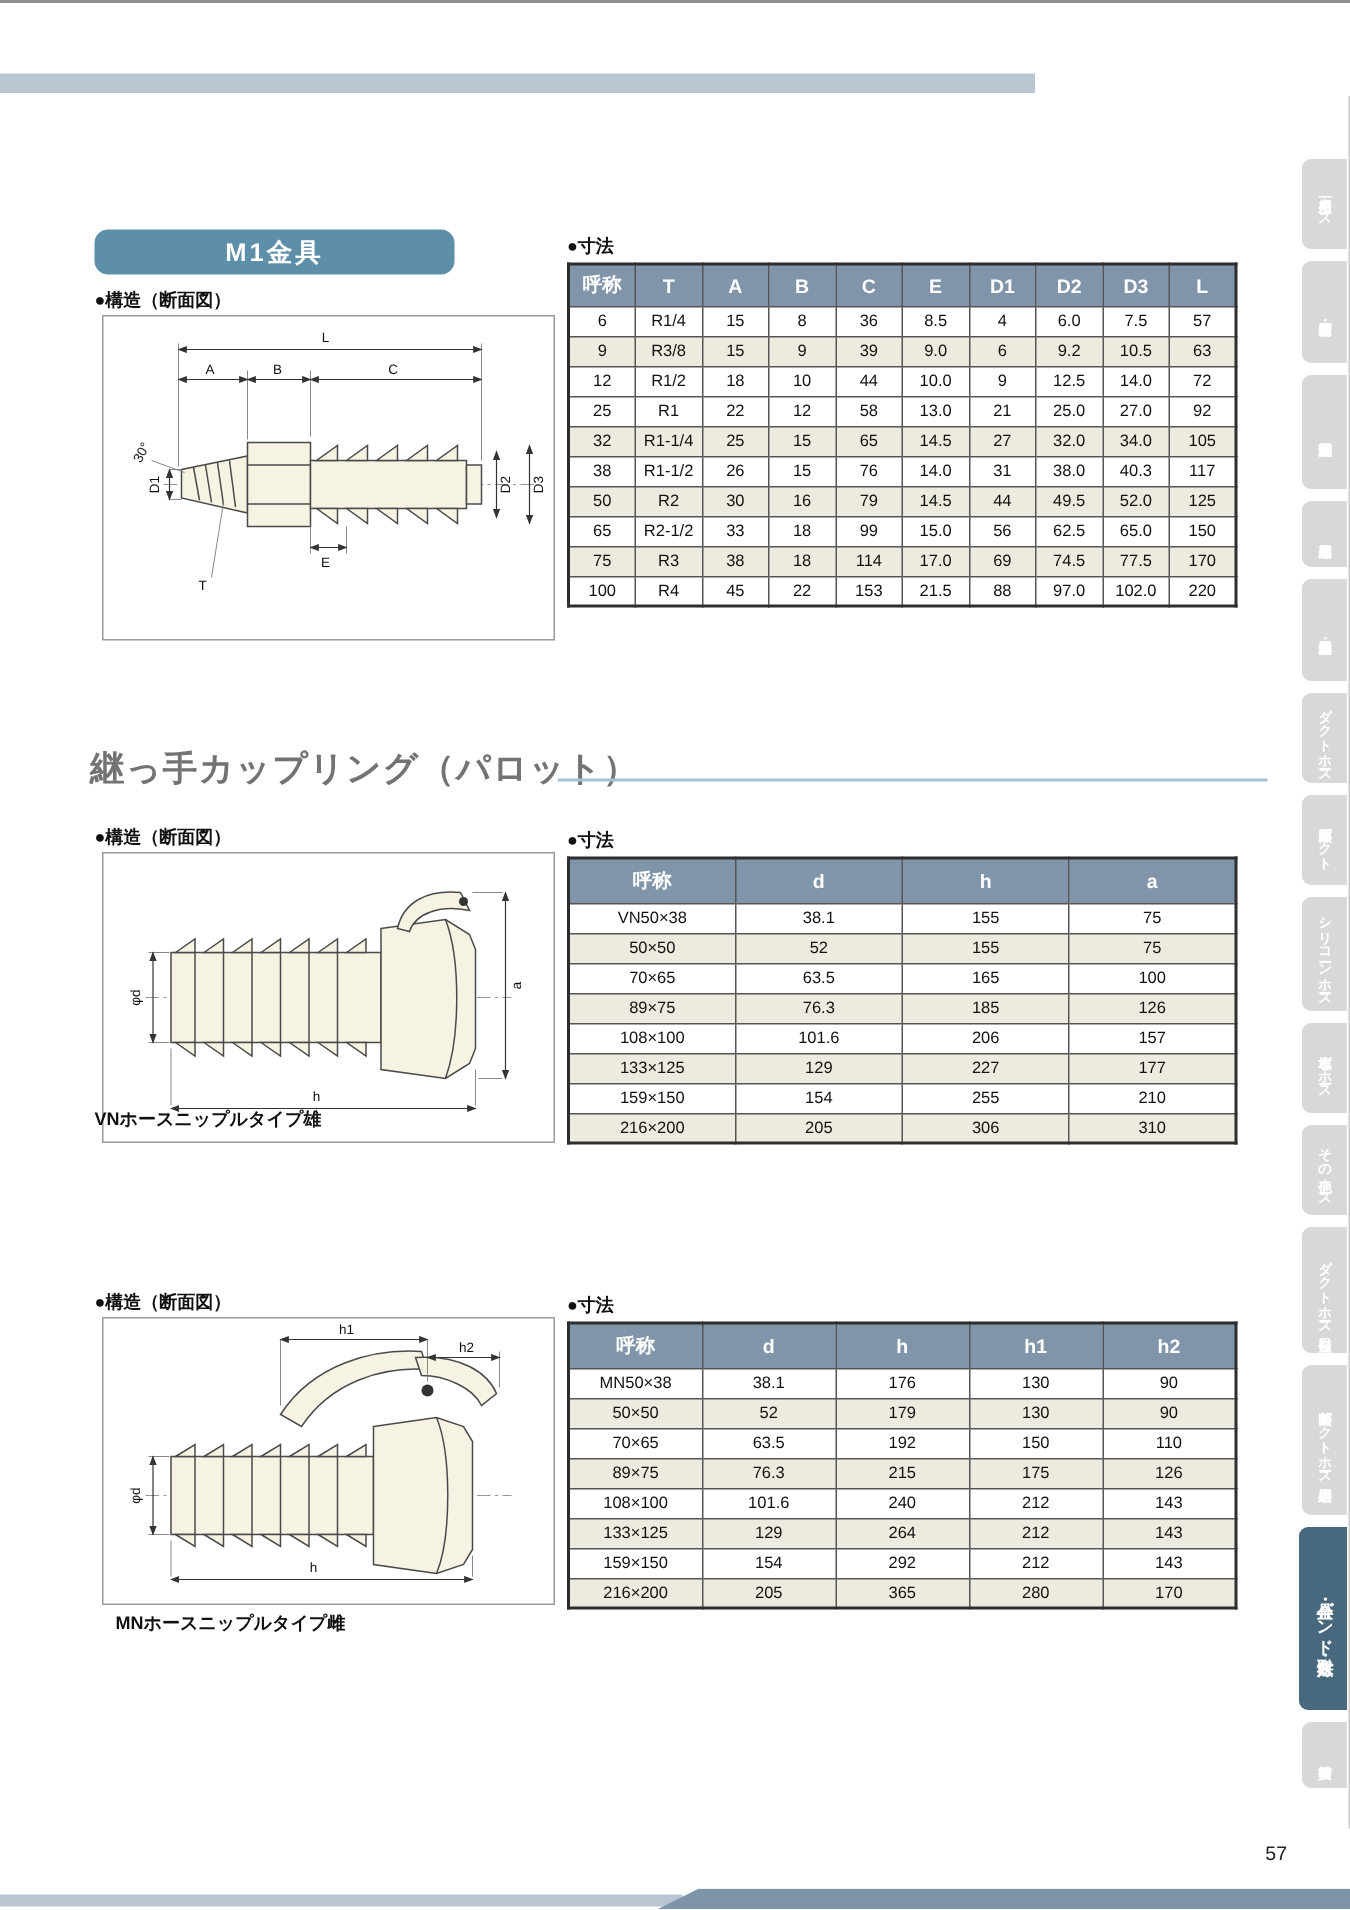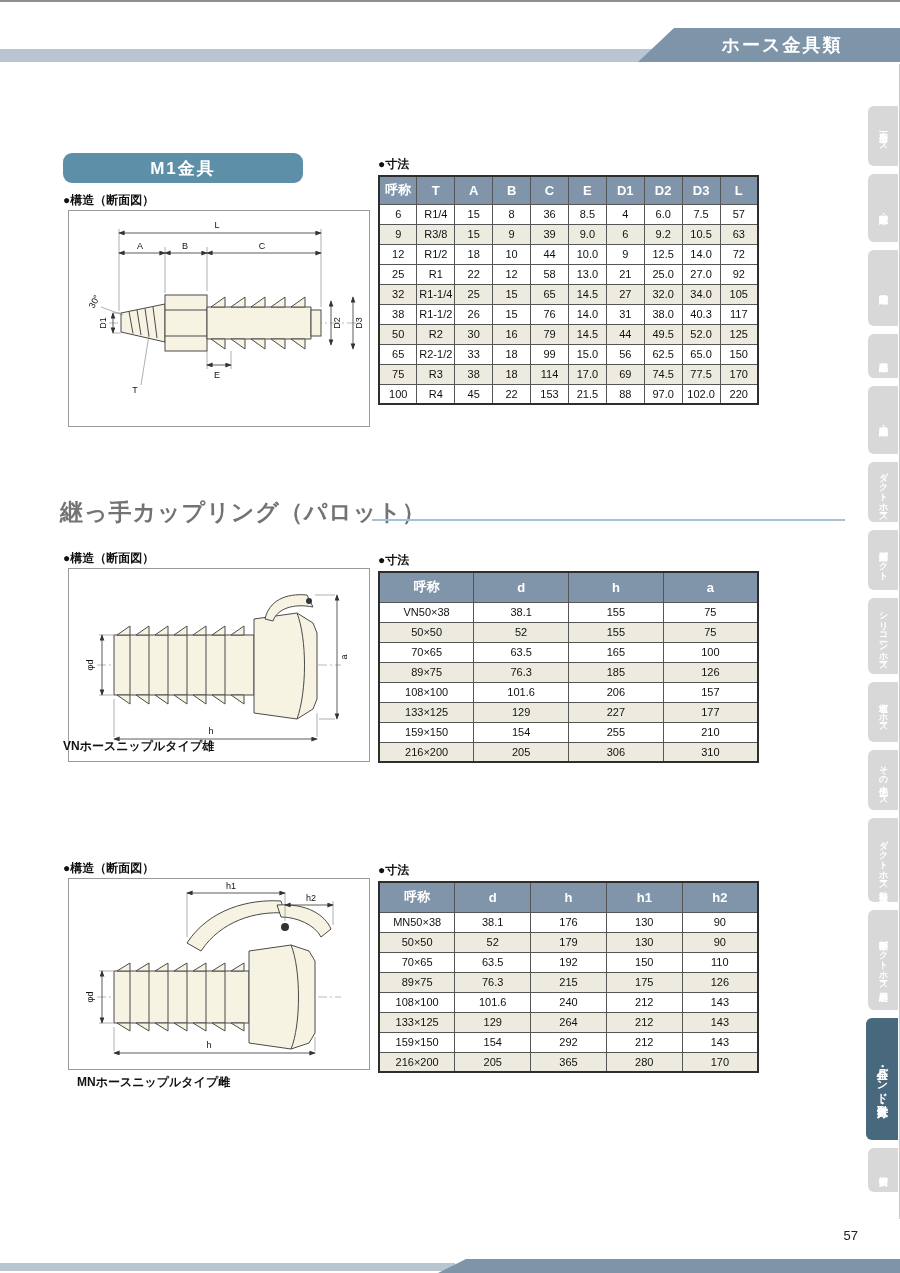--- a/index.html
+++ b/index.html
@@ -27,21 +27,21 @@
            border-radius:9px; color:#fff; font-weight:bold; font-size:17px;
            display:flex; align-items:center; justify-content:center; letter-spacing:2px; }
   .lbl { position:absolute; font-weight:bold; font-size:12px; color:#111; }
   .diag-box { position:absolute; border:1px solid #9a9a9a; background:#fff; }
   .caption { position:absolute; font-weight:bold; font-size:12px; color:#111; }
 
   .sec-title { position:absolute; left:60px; top:497px; font-size:23px; font-weight:bold; letter-spacing:1px; color:#737373; }
   .sec-rule { position:absolute; left:372px; top:519px; width:473px; height:2px; background:#a3c2d8; }
 
   
-  table.dims { position:absolute; border-collapse:collapse; table-layout:fixed; width:381px;
+  table.dims { position:absolute; border-collapse:collapse; table-layout:fixed; width:447px;
                border:2px solid #2e2e2e; background:#fff; }
   table.dims th { background:#8095aa; color:#fff; font-weight:bold; font-size:13px; border:1px solid #555; height:28px; text-align:center; }
   table.dims td { font-size:11px; border:1px solid #555; height:20px; text-align:center; color:#111; background:#fff; }
   table.dims tr.alt td { background:#edebdf; }
   #table2 th, #table3 th { height:30px; }
 
   
   .sidebar { position:absolute; right:2px; top:106px; width:32px; }
   .side-tab { width:30px; margin-left:2px; margin-bottom:8px; background:#d8d8d8; border-radius:6px 0 0 6px;
               display:flex; align-items:center; justify-content:center; overflow:hidden; }
@@ -59,23 +59,20 @@
   svg .dlabel { font-size:9px; fill:#111; font-family:"Liberation Sans",sans-serif; }
   svg .pin { fill:#333; }
 </style>
 </head>
 <body>
 
 <div class="page">
 
   <div class="top-hairline"></div>
   <div class="band-light"></div>
-  <div class="band-dark">
-    <span>ホース金具類</span>
-  </div>
 
   <div class="badge">M1金具</div>
   <div class="lbl" style="left:63px; top:192px;">●構造（断面図）</div>
 
   <div class="diag-box" style="left:68px; top:210px; width:302px; height:217px;">
     <svg width="300" height="215" viewBox="0 0 300 215">
       <defs>
         <marker id="a1" markerWidth="8" markerHeight="8" refX="7" refY="3" orient="auto-start-reverse">
           <path d="M0,0 L8,3 L0,6 Z" fill="#333"></path>
         </marker>

